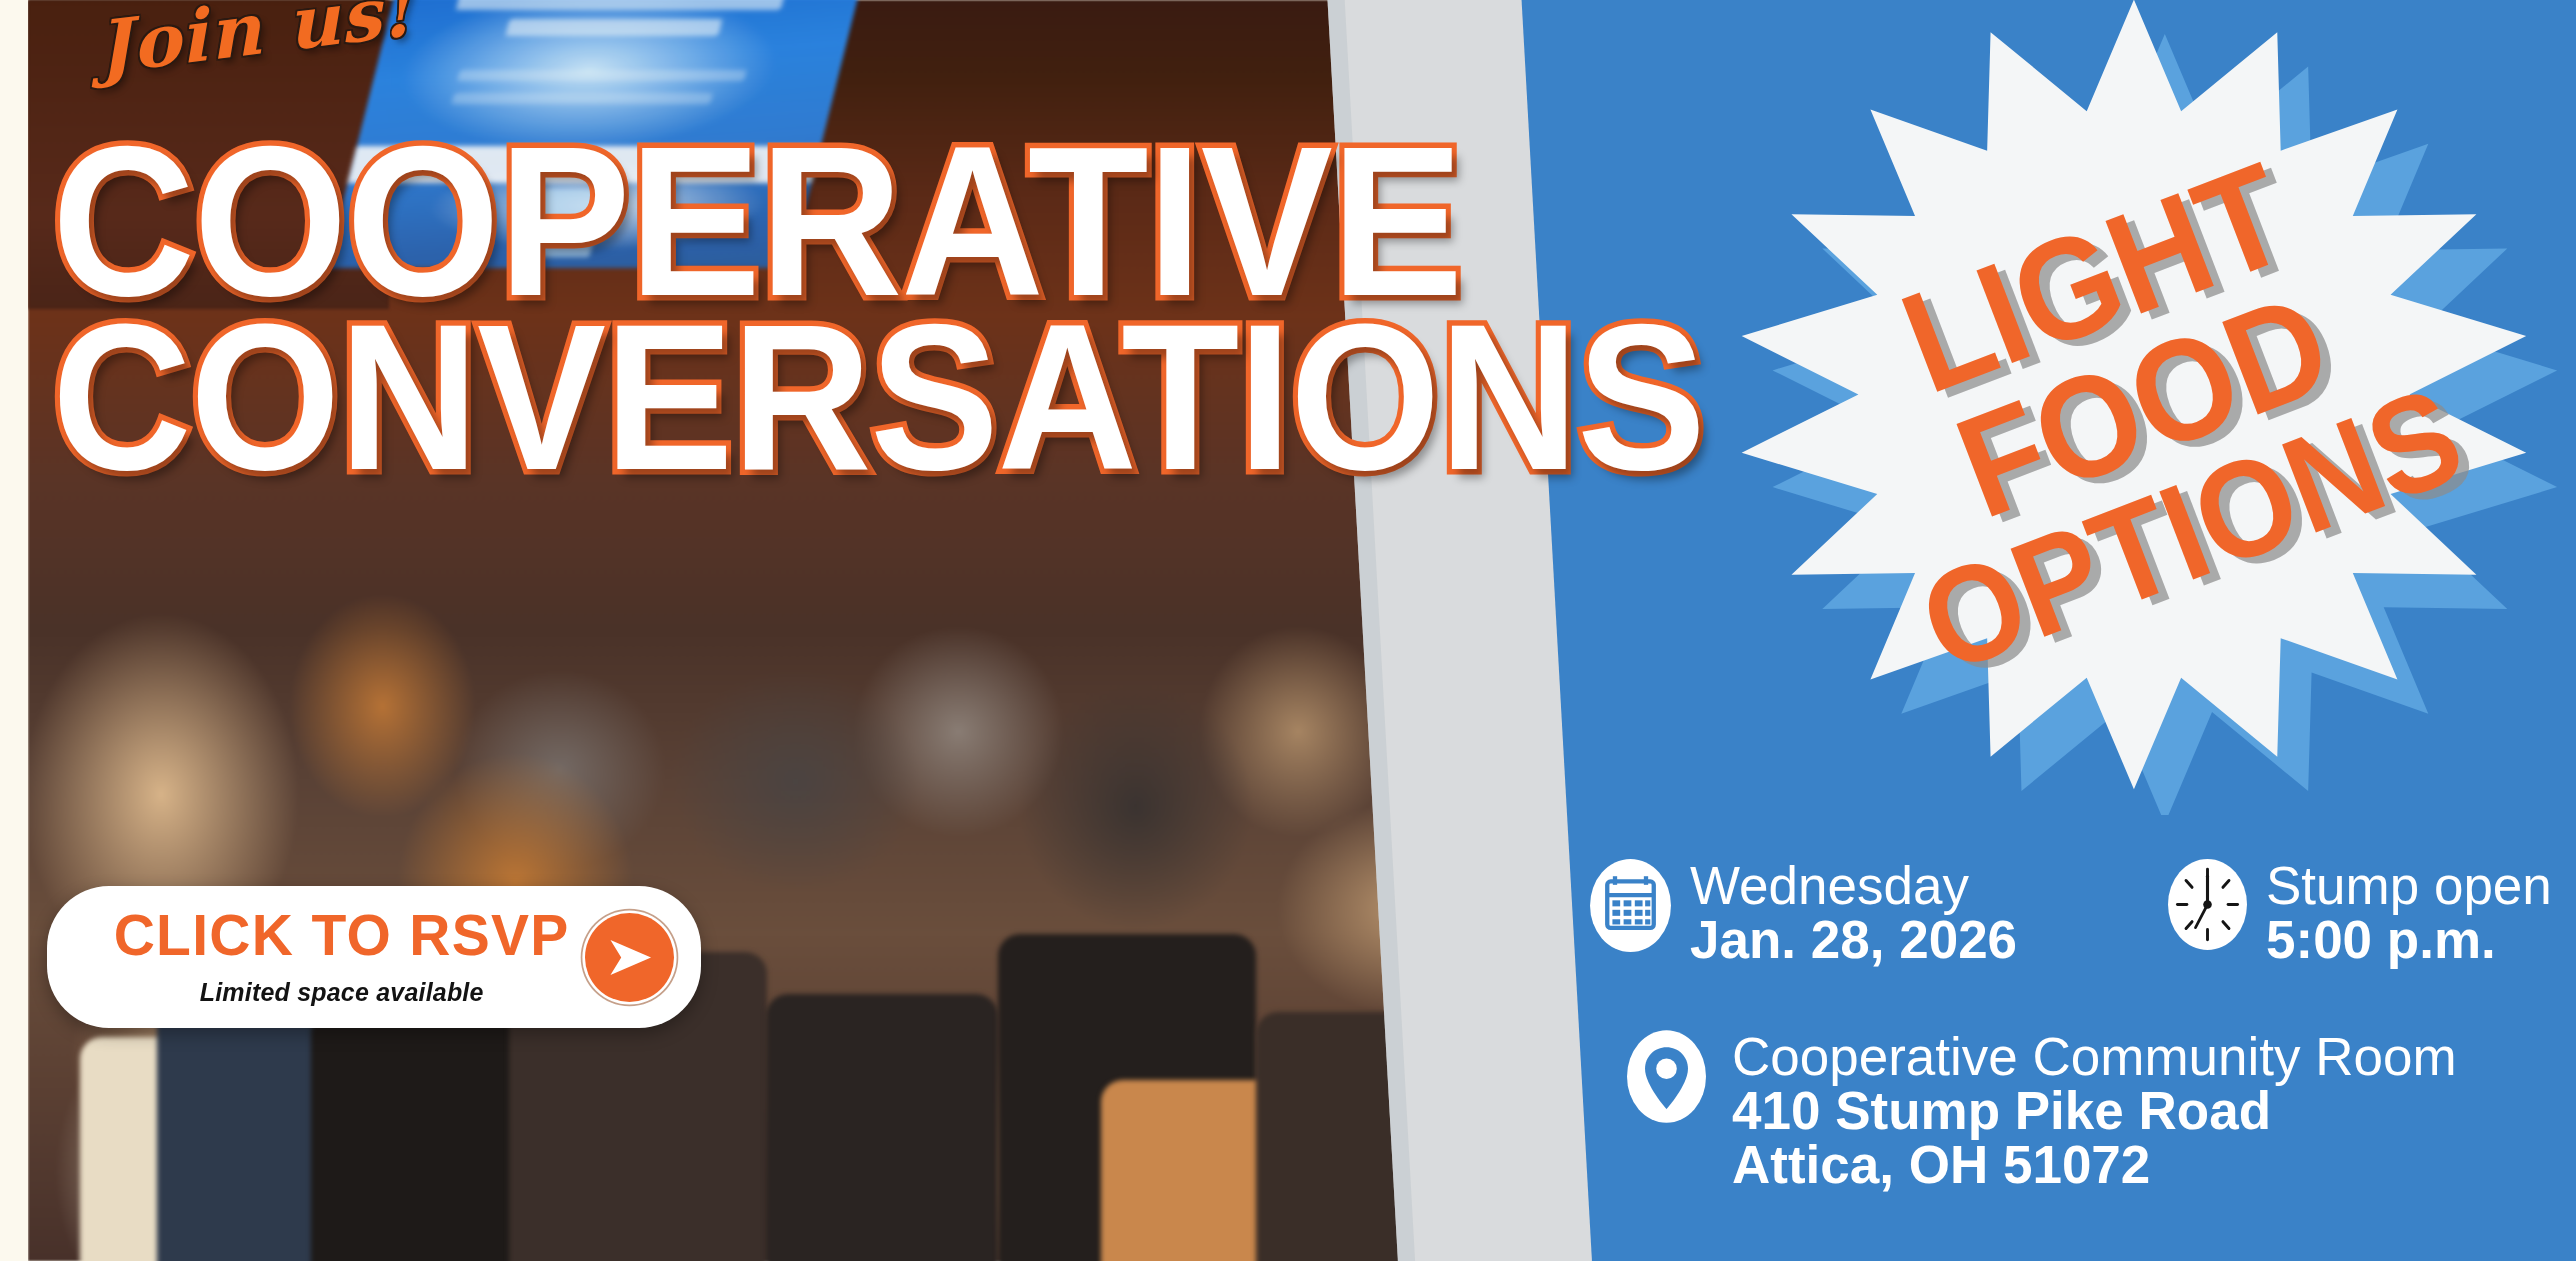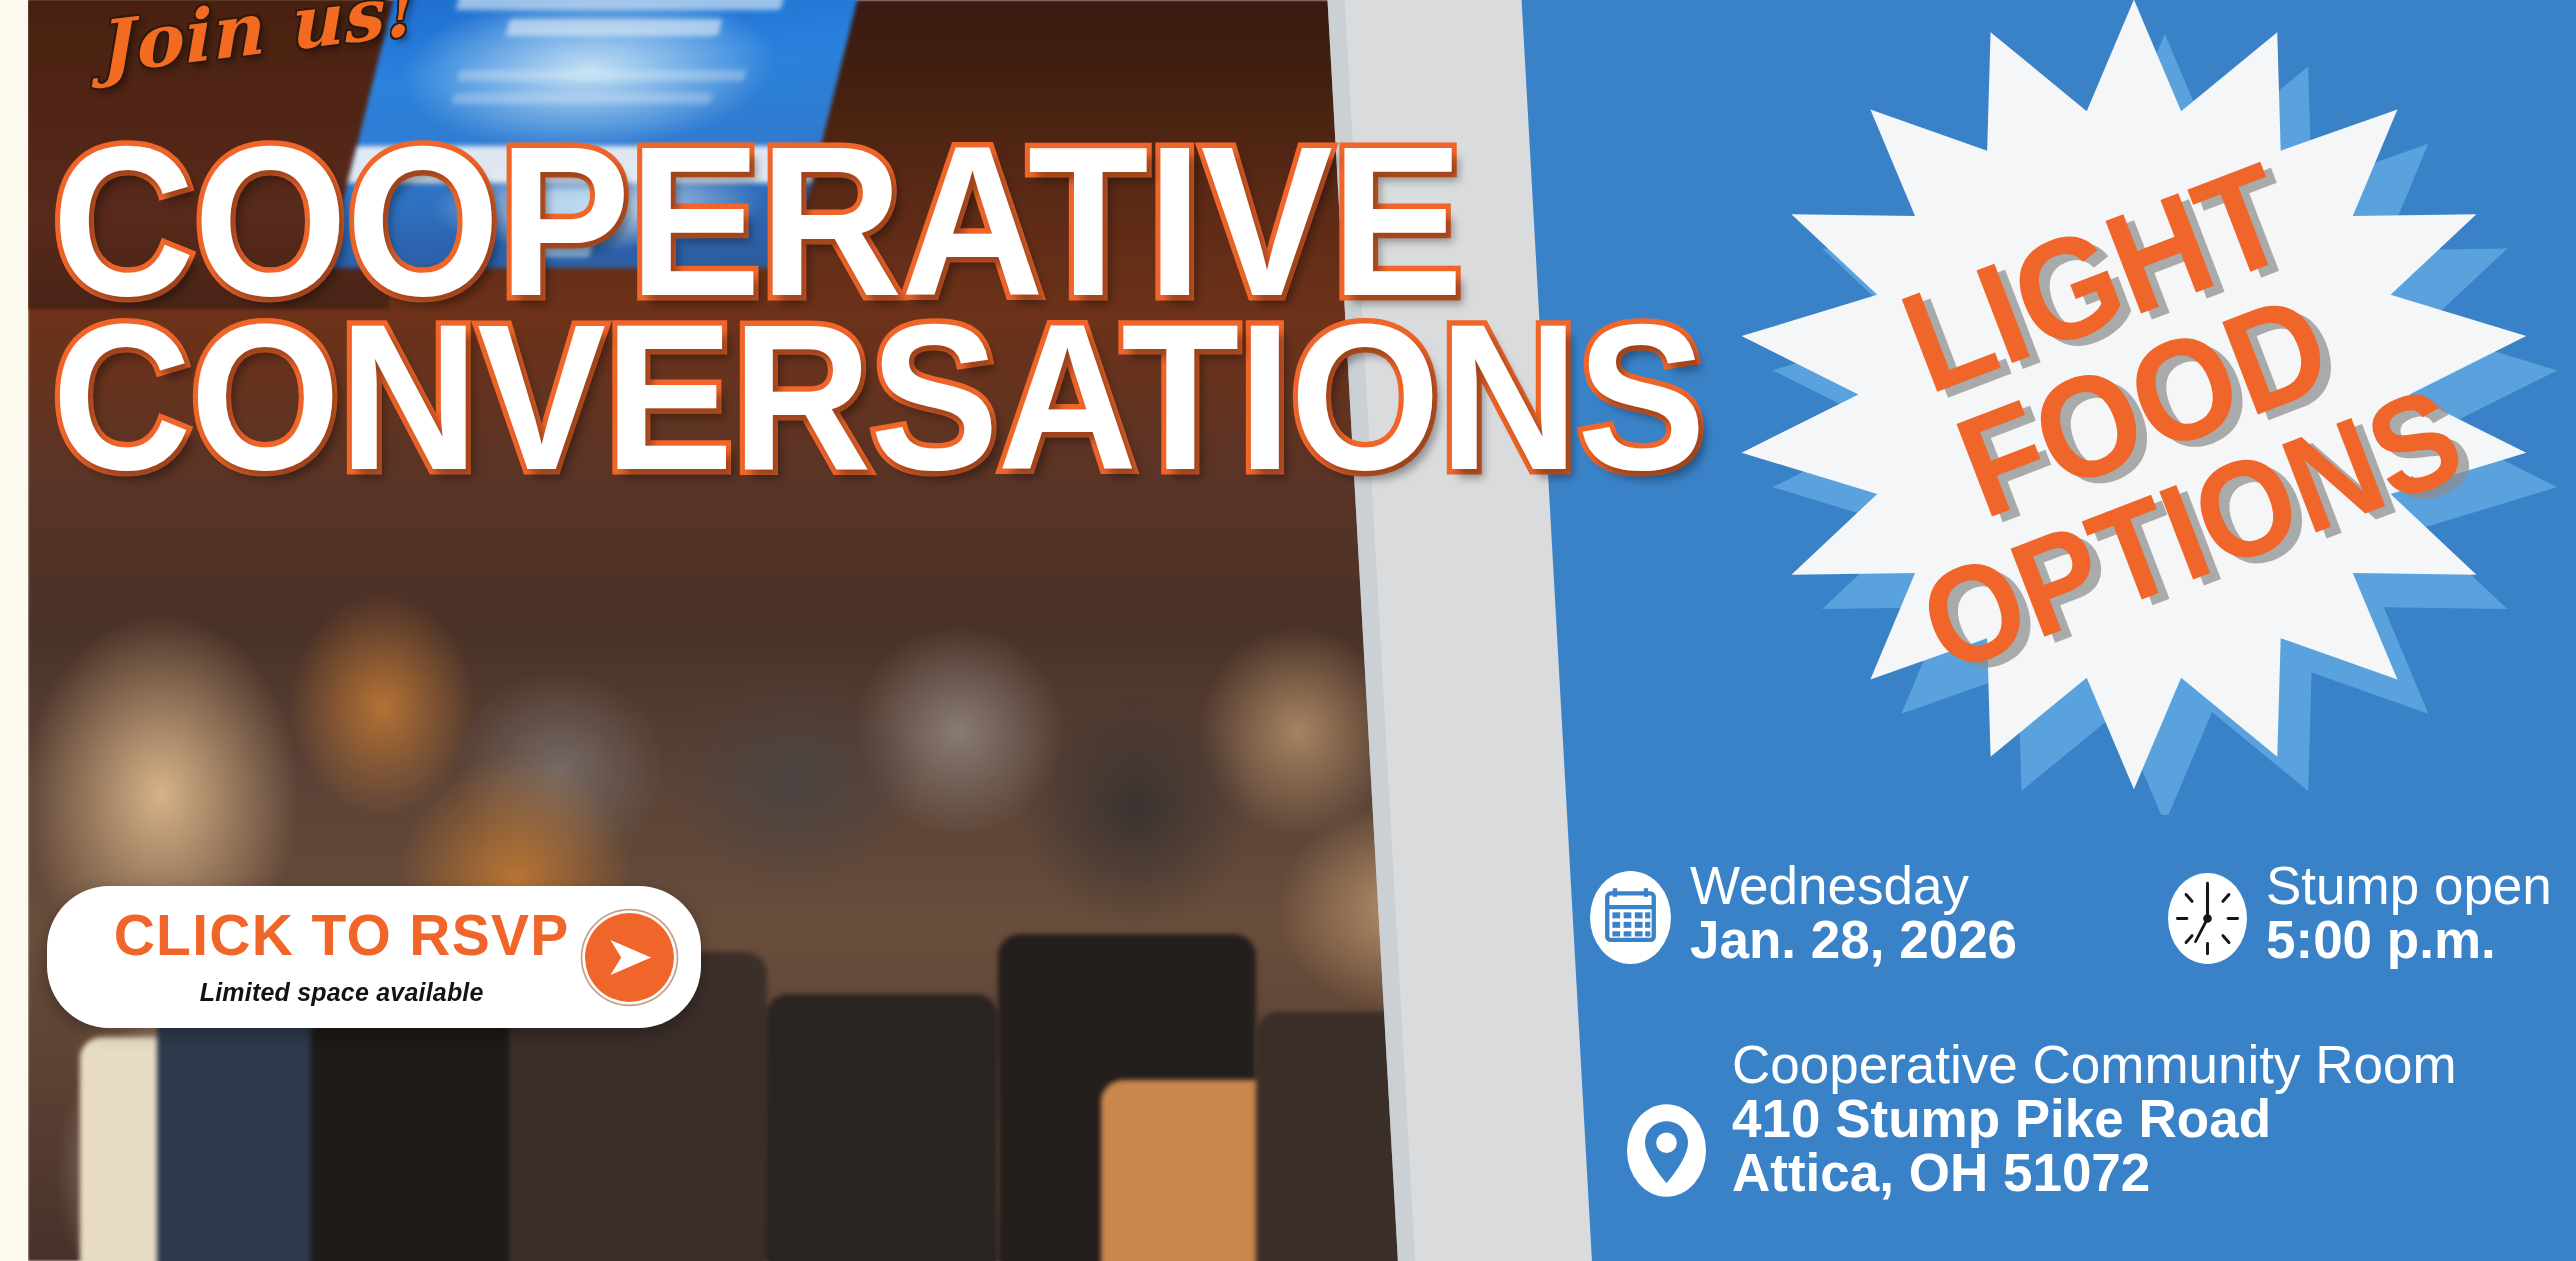--- a/index.html
+++ b/index.html
@@ -178,36 +178,36 @@
     font-weight:700; font-size:144px; line-height:.92;
     color:#F0662A; letter-spacing:-0.9px;
     transform:scaleX(.92);
     text-shadow:8.6px 9.4px 0 rgba(140,140,140,.72);
     white-space:nowrap;
   }
   .burst-line.w3 { font-size:137px; }
 
   
   .details { position:absolute; z-index:30; color:#ffffff; }
-  .detail-row { display:flex; align-items:flex-end; }
+  .detail-row { display:flex; align-items:flex-start; }
   .det-icon { flex:0 0 auto; }
   .det-txt { margin-left:19px; }
   .det-top {
     font-family:"Liberation Sans Narrow","Liberation Sans", sans-serif;
     font-weight:400; font-size:53px; line-height:1.02; letter-spacing:0; white-space:nowrap;
   }
   .det-bot {
     font-family:"Liberation Sans Narrow","Liberation Sans", sans-serif;
     font-weight:700; font-size:53px; line-height:1.02; letter-spacing:0; white-space:nowrap;
   }
 
   .row-date  { position:absolute; left:1590px; top:859px; }
   .row-time  { position:absolute; left:2168px; top:859px; }
   .row-place { position:absolute; left:1627px; top:1030px; }
-  .row-place .det-txt { margin-left:26px;margin-top:8px; }
+  .row-place .det-txt { margin-left:26px; }
 </style>
 </head>
 <body>
 
 <div id="banner">
 
   <div class="photo-pane">
     <div class="photo"></div>
     <div class="podium"></div>
     <div class="proj-screen">

